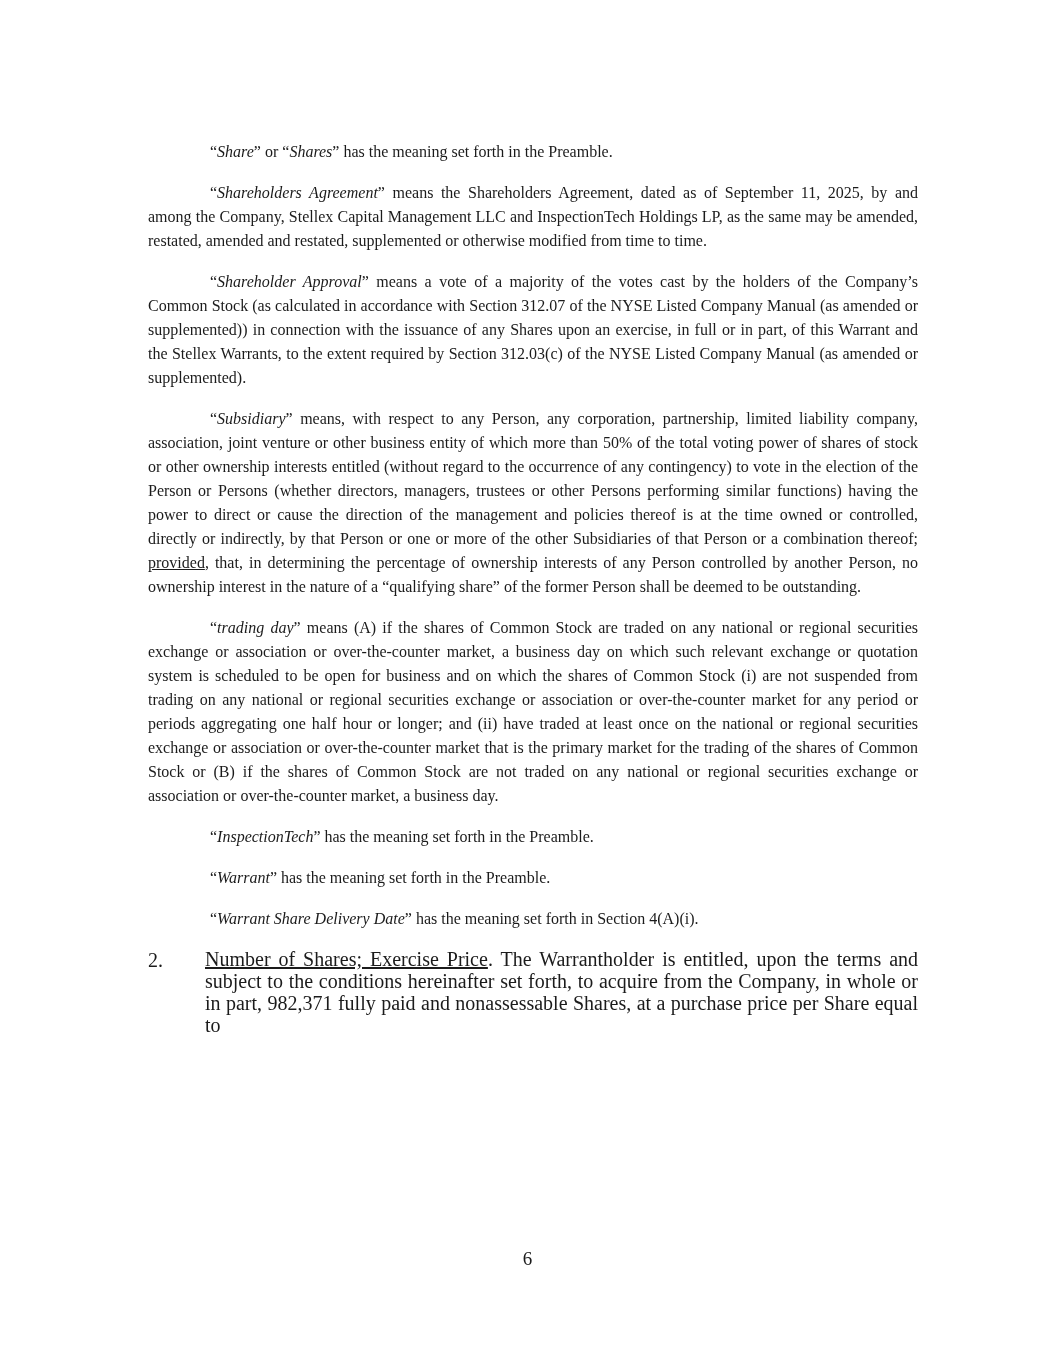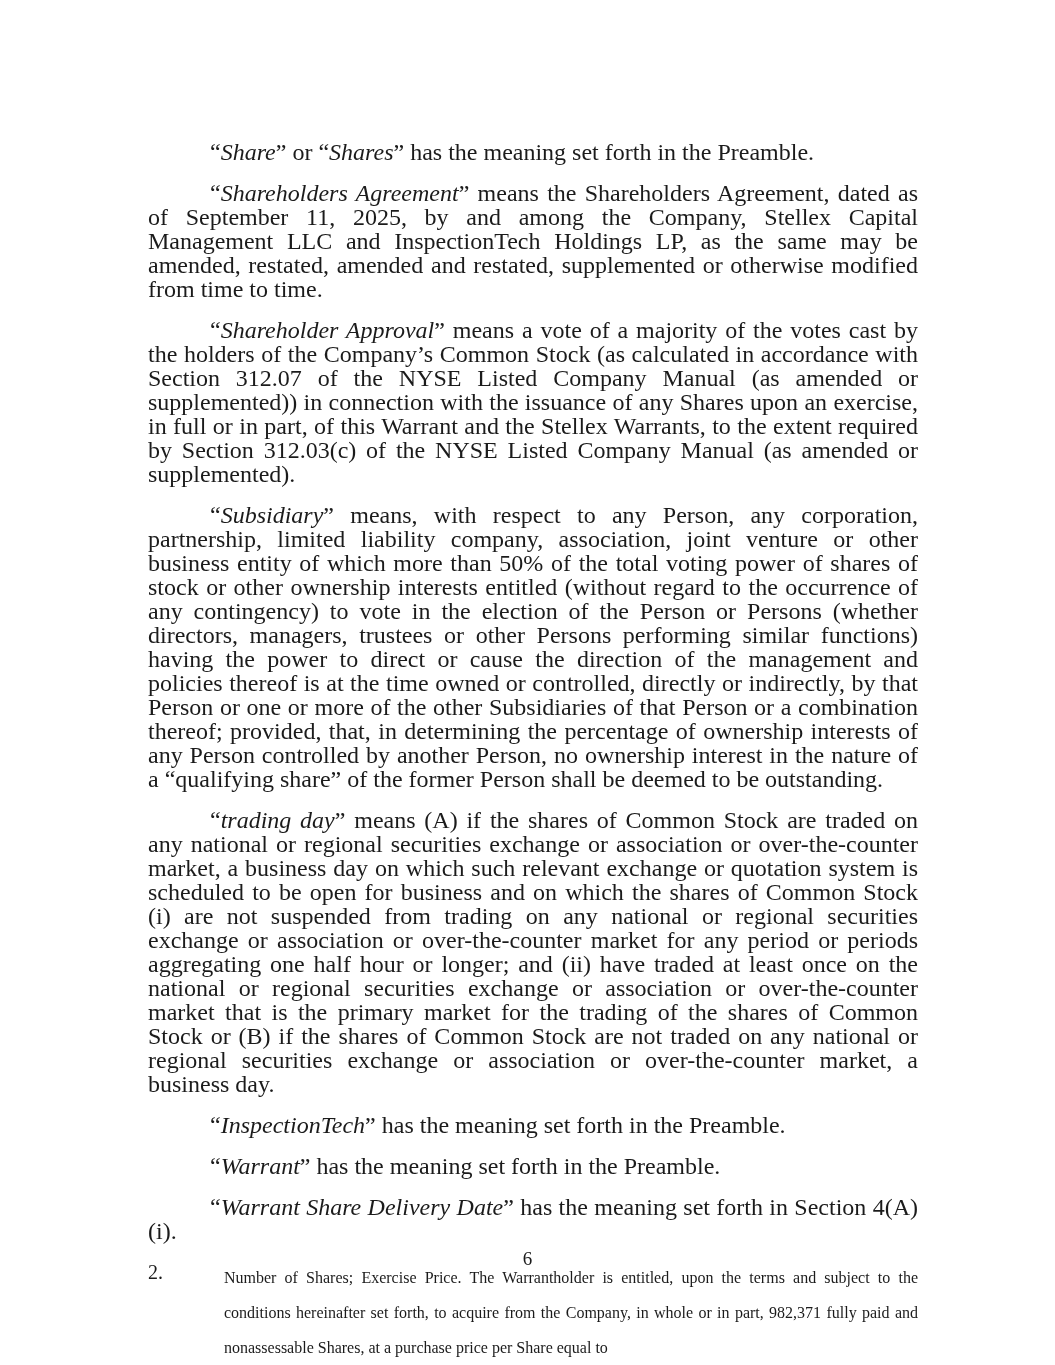--- a/index.html
+++ b/index.html
@@ -18,45 +18,45 @@
     overflow: hidden;
   }
   .content {
     position: absolute;
     left: 148px;
     top: 140px;
     width: 770px;
   }
   p.body {
     margin: 0 0 17px 0;
-    font-size: 24px;
+    font-size: 16px;
     line-height: 24px;
     text-align: justify;
     text-indent: 62px;
   }
   .numbered {
     position: relative;
     margin: 0 0 17px 0;
   }
   .numbered .num {
     position: absolute;
     left: 0;
     top: 0;
     font-size: 20px;
     line-height: 24px;
   }
   .numbered p.num-body {
-    margin: 0 0 0 76px;
-    font-size: 16px;
-    line-height: 35px;
+    margin: 0 0 0 57px;
+    font-size: 20px;
+    line-height: 22px;
     text-align: justify;
     text-indent: 0;
   }
   .it { font-style: italic; }
-  .un { }
+  .un { text-decoration: underline; }
   .page-number {
     position: absolute;
     left: 0;
     right: 0;
     top: 1247px;
     text-align: center;
     font-size: 19px;
     line-height: 24px;
   }
 </style>

